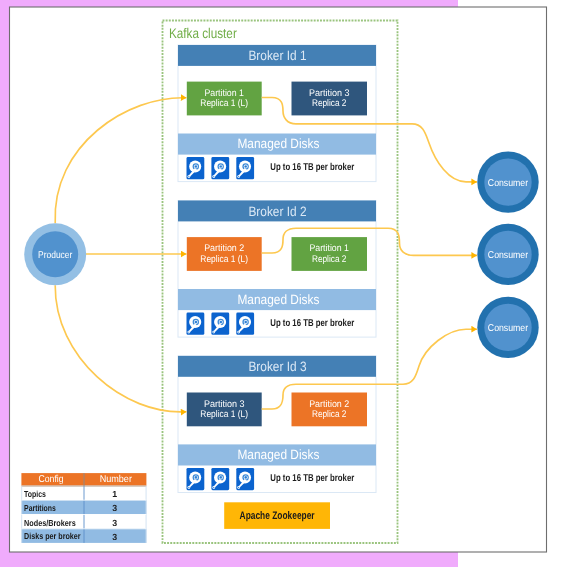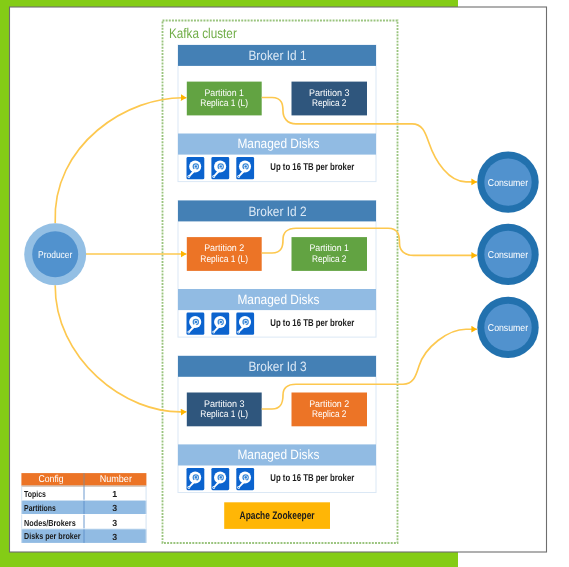--- a/index.html
+++ b/index.html
@@ -1,19 +1,19 @@
 <!DOCTYPE html>
 <html><head>
 <meta charset="utf-8">
 <style>
   html,body{margin:0;padding:0;background:#ffffff;}
   body{width:569px;height:567px;overflow:hidden;
        font-family:"Liberation Sans",sans-serif;
        -webkit-font-smoothing:antialiased;text-rendering:geometricPrecision;}
-  #stage{position:relative;width:458px;height:567px;background:#84cc16;}
+  #stage{position:relative;width:458px;height:567px;background:#f0abfc;}
   svg#diagram{display:block;position:absolute;left:0;top:0;transform:translateZ(0);}
   svg text{font-family:"Liberation Sans",sans-serif;filter:opacity(1);}
   .t-cluster{fill:#70ad47;font-size:14px;}
   .t-broker{fill:#dbe8f5;font-size:13.5px;text-anchor:middle;}
   .t-disks{fill:#ffffff;font-size:13.5px;text-anchor:middle;}
   .t-part{fill:#ffffff;font-size:9.6px;text-anchor:middle;}
   .t-note{fill:#1c1c1c;font-size:10px;font-weight:bold;}
   .t-circle{fill:#ffffff;font-size:9.9px;text-anchor:middle;}
   .t-zk{fill:#1a1a1a;font-size:11px;font-weight:bold;text-anchor:middle;}
   .t-th{fill:#ffffff;font-size:9.9px;text-anchor:middle;}

